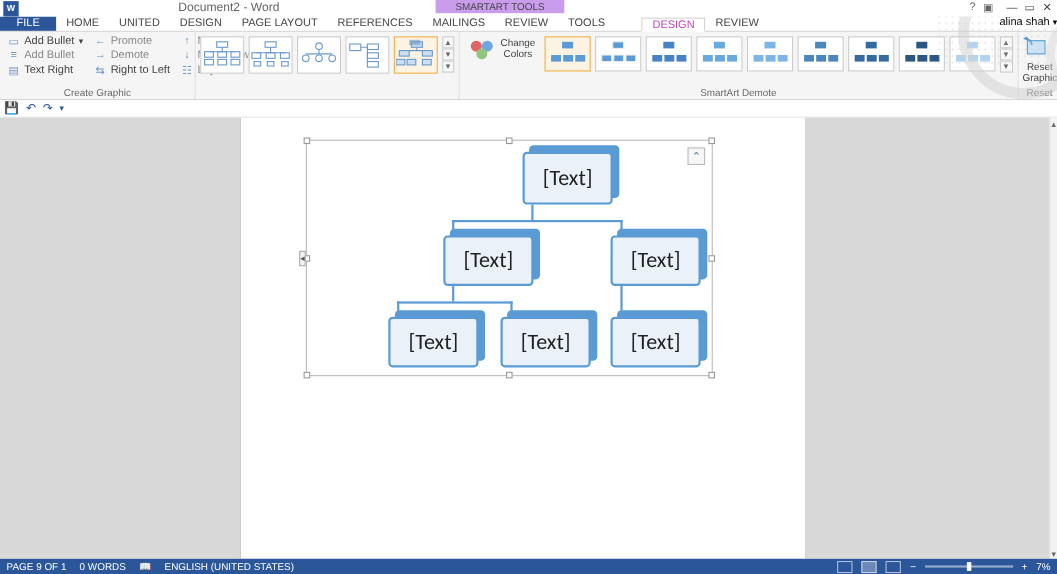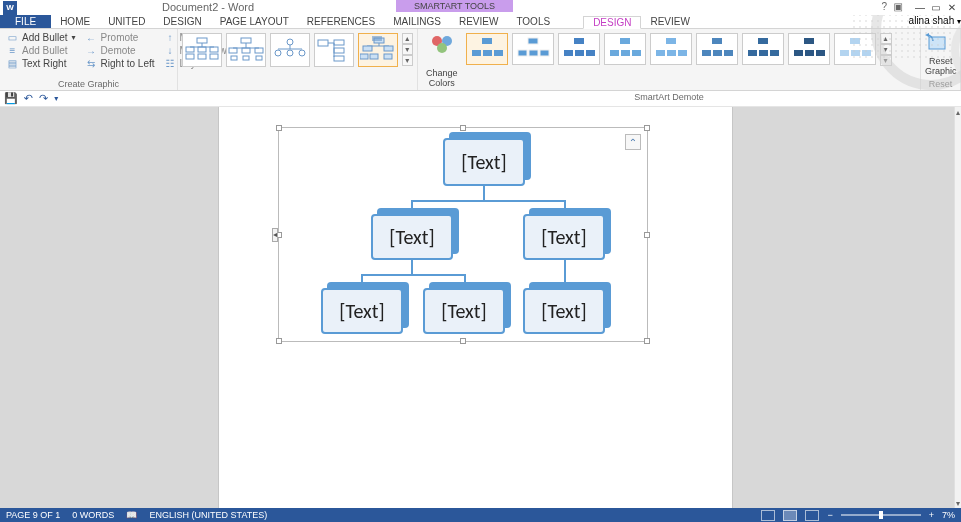--- a/index.html
+++ b/index.html
@@ -42,21 +42,21 @@
   
   
   .layouts .body { gap:2px; padding-top:2px; }
   .layout-thumb { width:42px; height:34px; background:#fff; border:1px solid #ccc; display:flex; align-items:center; justify-content:center; cursor:pointer; }
   .layout-thumb.selected { border:1px solid #f0b04c; background:#fdf3e2; }
   .layout-thumb svg { width:36px; height:28px; }
   .layout-spin { width:12px; display:flex; flex-direction:column; }
   .layout-spin span { flex:1; border:1px solid #ccc; background:#f7f7f7; display:flex; align-items:center; justify-content:center; font-size:8px; cursor:pointer; color:#666; }
   
   
-  .change-colors { display:flex; flex-direction:column; align-items:center; justify-content:center; gap:16px; padding:2px 4px; cursor:pointer; }
+  .change-colors { display:flex; flex-direction:row; align-items:center; justify-content:center; gap:5px; padding:2px 4px; cursor:pointer; }
   .cc-swatch { width:24px; height:18px; }
   .cc-label { font-size:9px; color:#444; line-height:1.1; text-align:center; }
   
   
   .styles .body { gap:3px; padding-top:2px; }
   .style-thumb { width:42px; height:32px; background:#fff; border:1px solid #ccc; cursor:pointer; display:flex; align-items:center; justify-content:center; }
   .style-thumb.selected { border:1px solid #f0b04c; background:#fdf3e2; }
   .style-thumb svg { width:36px; height:26px; }
 
   
@@ -81,21 +81,21 @@
   .sa-handle { position:absolute; width:6px; height:6px; background:#fff; border:1px solid #999; }
   .sa-h-tl { left:-3px; top:-3px; } .sa-h-tr { right:-3px; top:-3px; }
   .sa-h-bl { left:-3px; bottom:-3px; } .sa-h-br { right:-3px; bottom:-3px; }
   .sa-h-t { left:50%; top:-3px; margin-left:-3px; } .sa-h-b { left:50%; bottom:-3px; margin-left:-3px; }
   .sa-h-l { left:-3px; top:50%; margin-top:-3px; } .sa-h-r { right:-3px; top:50%; margin-top:-3px; }
   .sa-expand { position:absolute; left:-7px; top:50%; width:6px; height:14px; margin-top:-7px; background:#f3f3f3; border:1px solid #aaa; font-size:8px; display:flex; align-items:center; justify-content:center; color:#555; cursor:pointer; }
   .sa-menu { position:absolute; right:6px; top:6px; width:16px; height:16px; border:1px solid #bbb; background:#f7f7f7; font-size:10px; display:flex; align-items:center; justify-content:center; color:#4a7ab0; cursor:pointer; }
 
   
   .sa-canvas { position:absolute; inset:4px; }
-  .node-wrap { position:absolute; }
+  .node-wrap { position:absolute;margin-left:32px; }
   .node-back { position:absolute; left:6px; top:-6px; right:-6px; bottom:6px; background:#5a9bd5; border-radius:4px; }
   .node { position:relative; background:#eaf1f9; border:2px solid #5a9bd5; border-radius:4px; display:flex; align-items:center; justify-content:center; font-size:20px; font-family: Calibri, sans-serif; color:#222; }
   .sa-line { position:absolute; background:#5a9bd5; }
 
   
   .statusbar { position:absolute; left:0; right:0; bottom:0; height:14px; background:#2b579a; color:#fff; display:flex; align-items:center; font-size:9px; padding:0 6px; gap:12px; }
   .statusbar .right { margin-left:auto; display:flex; align-items:center; gap:8px; }
   .statusbar .view-btn { width:14px; height:11px; border:1px solid rgba(255,255,255,.6); cursor:pointer; }
   .statusbar .view-btn.active { background:rgba(255,255,255,.3); }
   .zoom-slider { width:80px; height:2px; background:rgba(255,255,255,.5); position:relative; cursor:pointer; }

